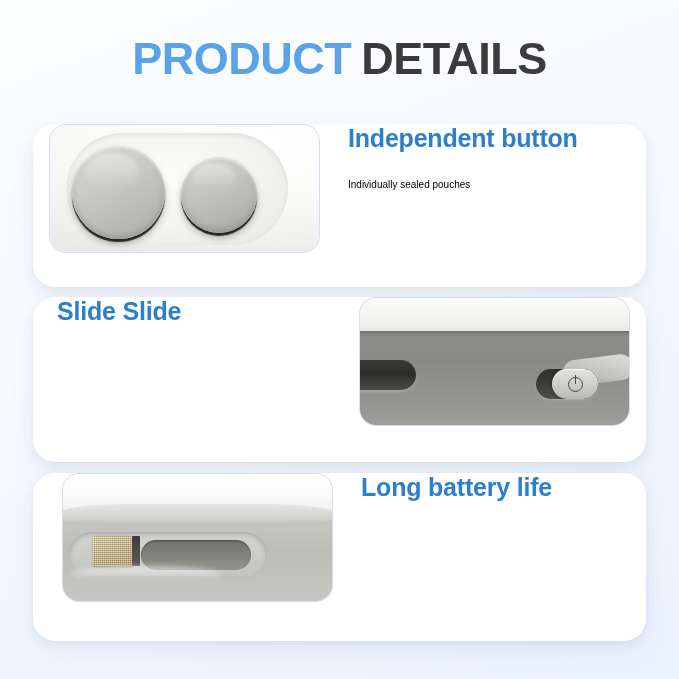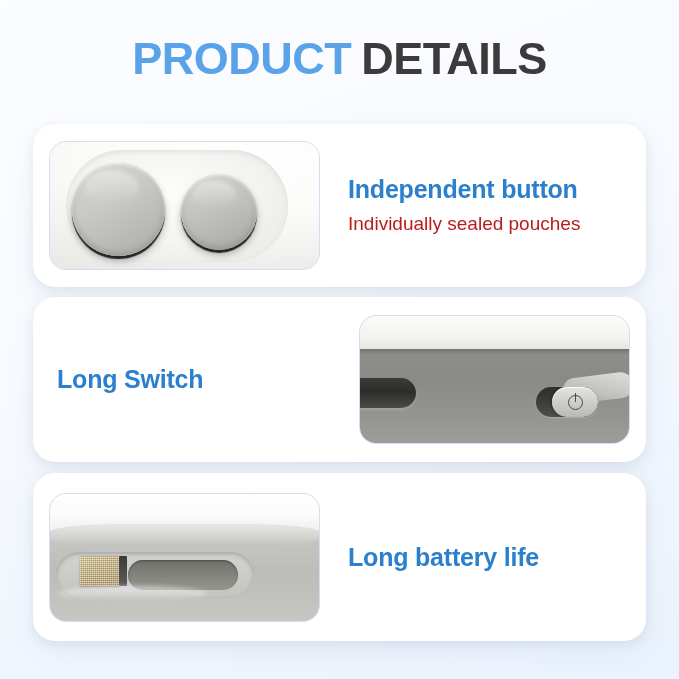--- a/index.html
+++ b/index.html
@@ -48,27 +48,26 @@
   
   .card {
     position: absolute;
     left: 33px;
     width: 613px;
     background: #ffffff;
     border-radius: 22px;
     box-shadow: 0 3px 10px rgba(120, 140, 170, 0.13),
                 0 10px 26px rgba(120, 140, 170, 0.10);
     display: flex;
-    align-items: center;
     box-sizing: border-box;
     overflow: hidden;
   }
   .card-1 { top: 124px; height: 163px; }
   .card-2 { top: 297px; height: 165px; }
-  .card-3 { top: 473px; height: 168px; }
+  .card-3 { top: 473px; height: 168px; padding-left: 13px; }
 
   .card.reverse { flex-direction: row-reverse; }
 
   
   .media {
     position: relative;
     width: 269px;
     height: 127px;
     margin: 0 16px;
     flex: 0 0 auto;
@@ -89,23 +88,23 @@
 
   .heading {
     color: #2b7fcc;
     font-size: 25px;
     font-weight: bold;
     line-height: 1.15;
     letter-spacing: -0.2px;
     white-space: nowrap;
   }
   .subtext {
-    margin-top: 10px;
-    color: #b91c1c;
-    font-size: 19px;
+    margin-top: 26px;
+    color: #000000;
+    font-size: 10px;
     font-weight: normal;
     line-height: 1.2;
     white-space: nowrap;
   }
 
   
   .m1-bg {
     position: absolute;
     inset: 0;
     background:
@@ -358,21 +357,21 @@
         <div class="m2-knob">
           <div class="power-ico">
             <div class="ring"></div>
             <div class="bar"></div>
           </div>
         </div>
       </div>
     </div>
 
     <div class="text-col">
-      <div class="heading">Long Switch</div>
+      <div class="heading">Slide Slide</div>
     </div>
   </div>
 
   <div class="card card-3">
 
     <div class="media">
       <div class="m3-top"></div>
       <div class="m3-body"></div>
       <div class="m3-lip"></div>
       <div class="m3-slotwell"></div>

